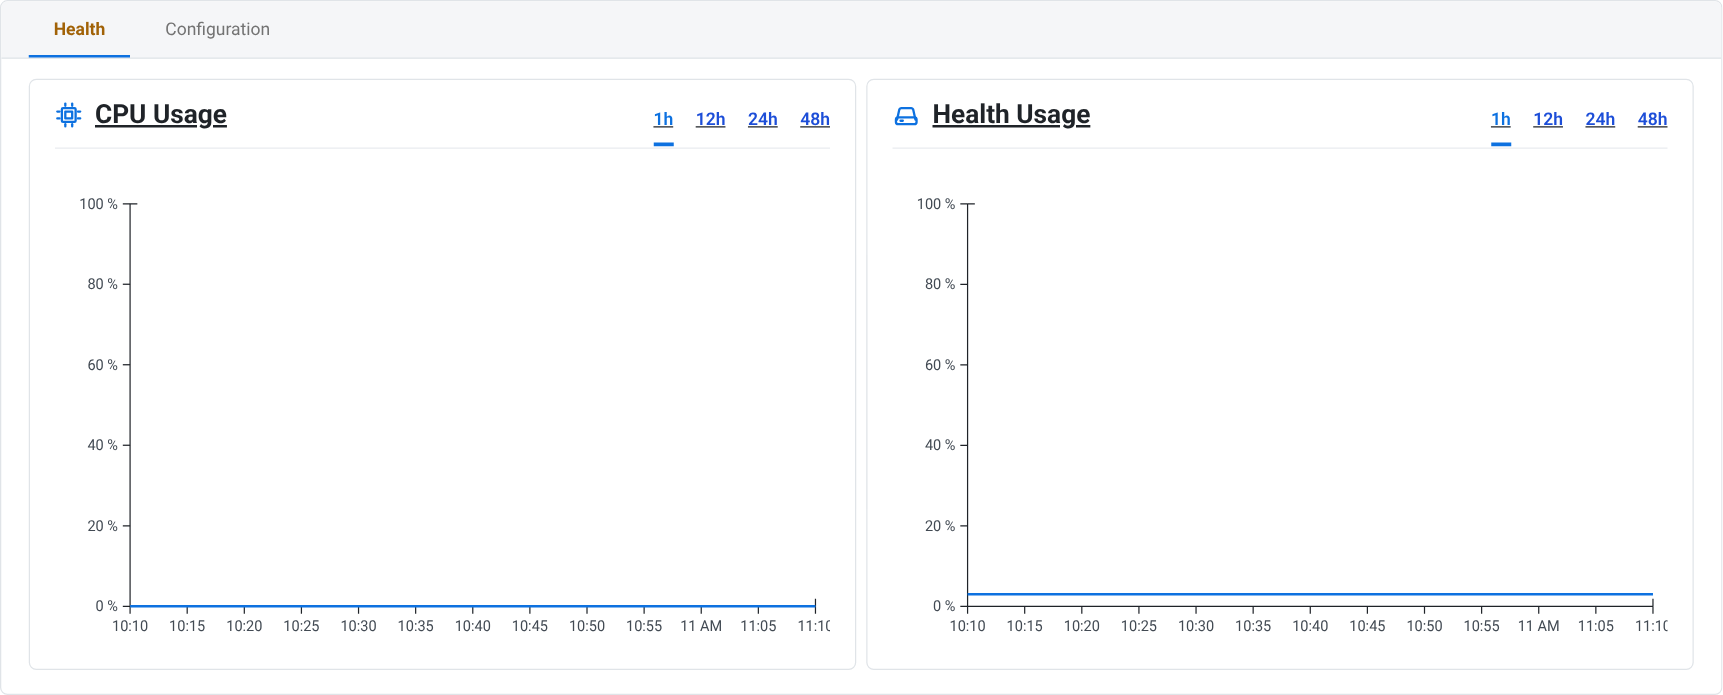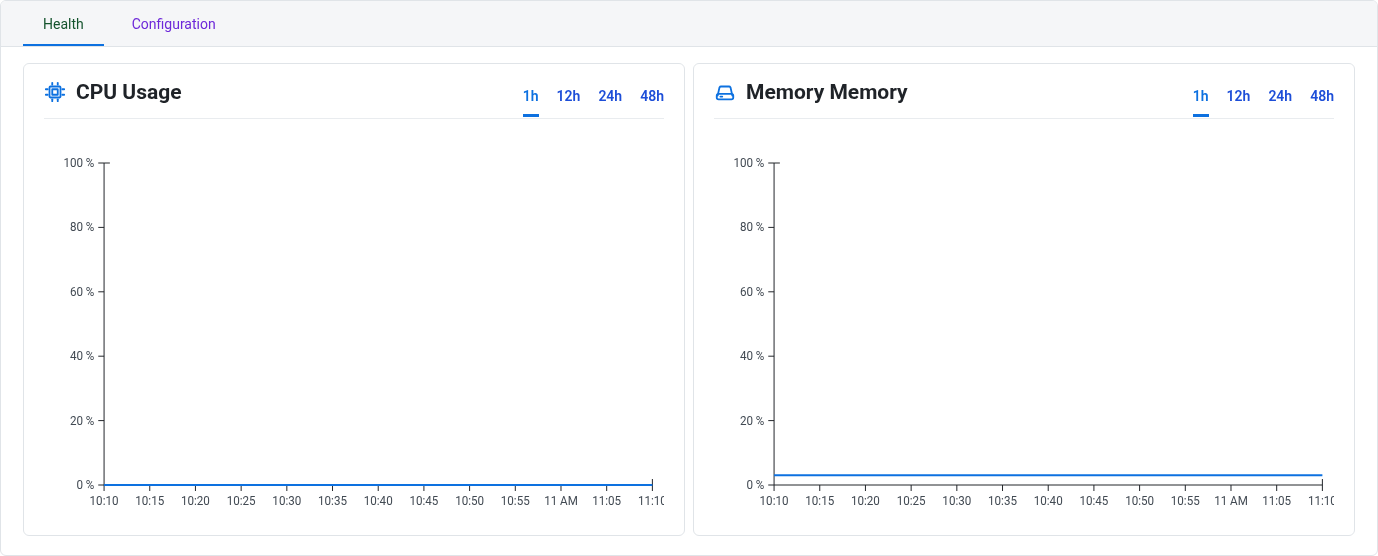--- a/index.html
+++ b/index.html
@@ -22,34 +22,35 @@
       background: #f5f6f8;
       border-bottom: 1px solid #e0e4e8;
       display: flex;
       padding: 0 22px;
       height: 46px;
       align-items: flex-end;
     }
     .tab {
       padding: 14px 20px 12px 20px;
       font-size: 14px;
-      color: #6d28d9;
+      color: #737373;
       cursor: pointer;
       border-bottom: 2px solid transparent;
       margin-right: 8px;
     }
     .tab.active {
-      color: #14532d;
-      font-weight: 400;
+      color: #a16207;
+      font-weight: 700;
       border-bottom: 2px solid #0d71e0;
     }
     .content {
       display: flex;
       gap: 8px;
       padding: 16px 22px;
+      text-decoration: underline;
     }
     .card {
       flex: 1;
       border: 1px solid #e0e4e8;
       border-radius: 6px;
       background: #ffffff;
       padding: 16px 20px 20px 20px;
     }
     .card-header {
       display: flex;
@@ -207,21 +208,21 @@
     <div class="card">
       <div class="card-header">
         <div class="card-title-wrap">
           <span class="card-icon">
             <svg viewBox="0 0 24 24">
                 <path d="M4 16 L6 7 A2 2 0 0 1 8 6 L16 6 A2 2 0 0 1 18 7 L20 16"></path>
                 <rect x="3" y="14" width="18" height="6" rx="2"></rect>
                 <line x1="7" y1="17" x2="9" y2="17"></line>
               </svg>
           </span>
-          <span class="card-title">Memory Memory</span>
+          <span class="card-title">Health Usage</span>
         </div>
         <div class="range-group">
           <div class="range active">1h</div>
           <div class="range">12h</div>
           <div class="range">24h</div>
           <div class="range">48h</div>
         </div>
       </div>
       <div class="chart-area">
         <svg class="chart-svg" viewBox="0 0 640 360" preserveAspectRatio="none">

